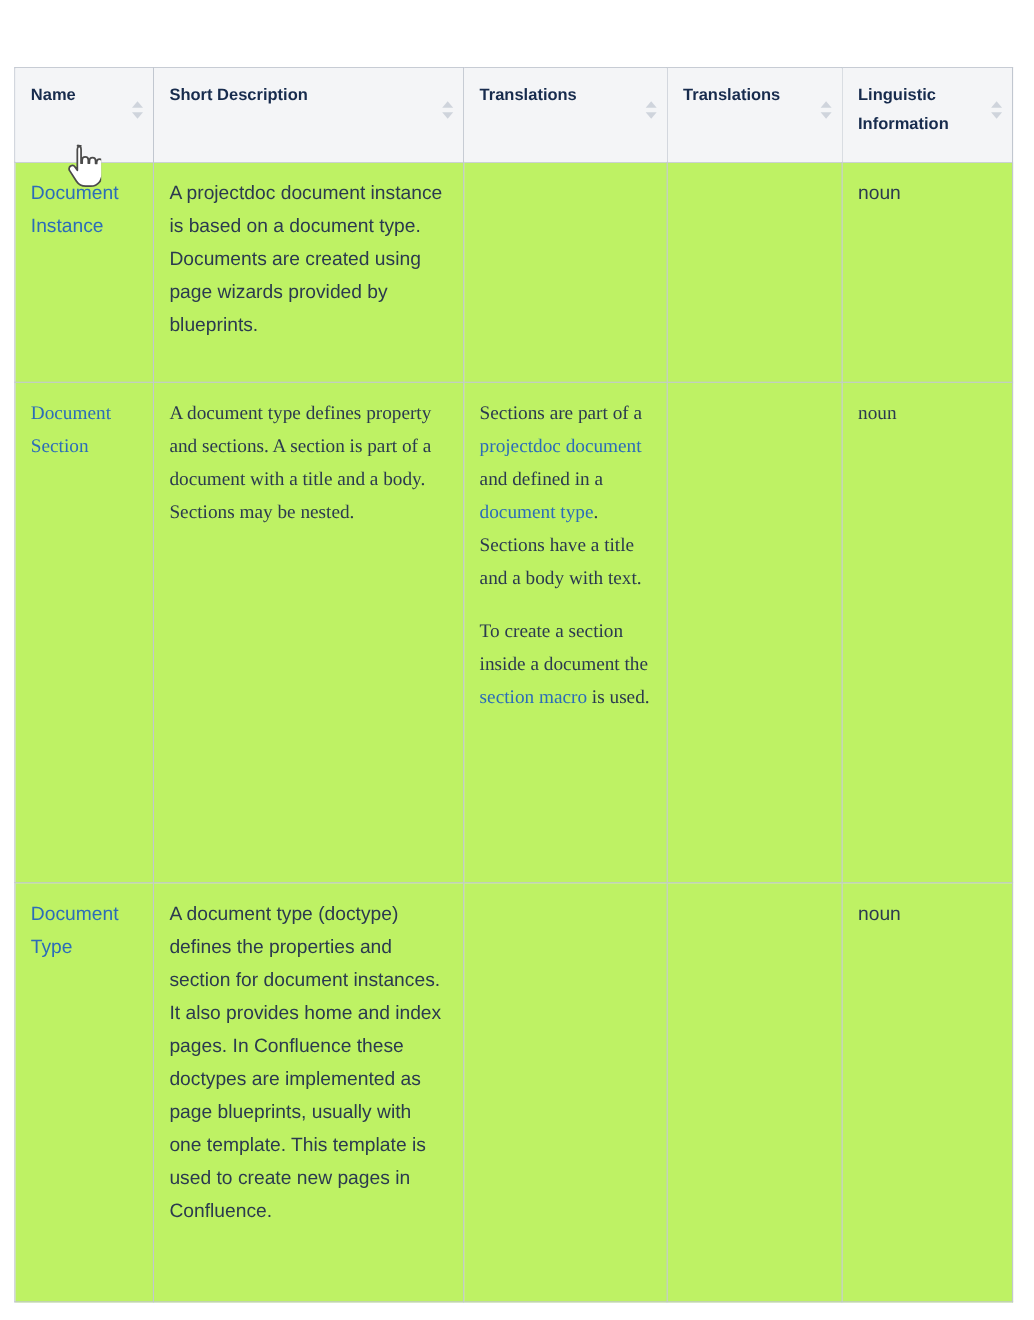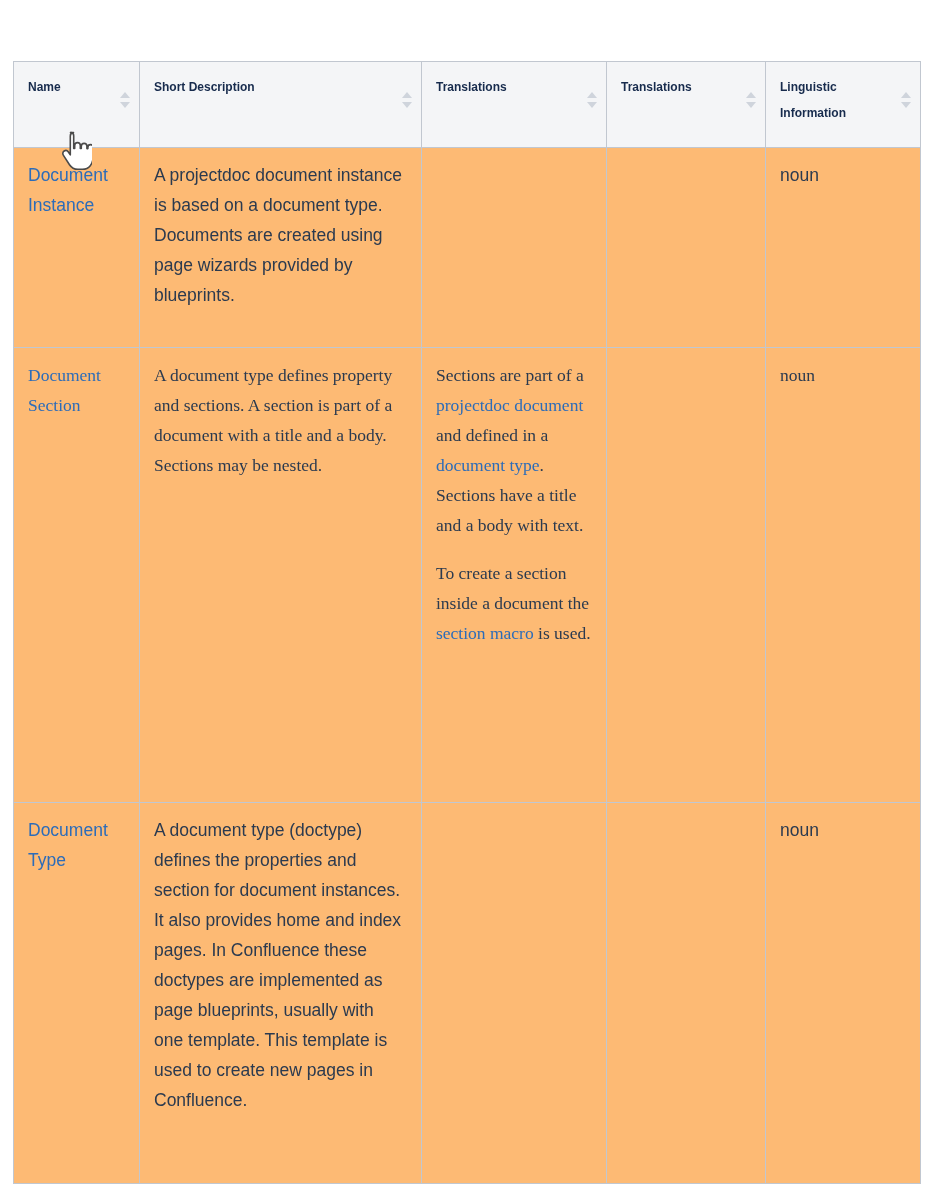--- a/index.html
+++ b/index.html
@@ -51,21 +51,21 @@
   table.report td {
     border: 1px solid #c1c7d0;
     vertical-align: top;
     padding: 12px 14px 14px 14px;
     box-sizing: border-box;
   }
 
   table.report thead th {
     background: #f4f5f7;
     color: #172b4d;
-    font-size: 12px;
+    font-size: 15px;
     font-weight: bold;
     line-height: 26px;
     text-align: left;
     height: 86px;
     vertical-align: top;
     position: relative;
     padding-right: 26px;
   }
 
   .th-inner {
@@ -96,21 +96,21 @@
   }
   .sort-icon .tri.down {
     bottom: 0;
     border-top: 6px solid #cfd4dc;
   }
 
   table.report tbody td {
     font-size: 17.5px;
     line-height: 30px;
     color: #2b3a4f;
-    background: #fdba74;
+    background: #bef264;
   }
 
   table.report tbody td p {
     margin: 0 0 18px 0;
   }
   table.report tbody td p:last-child {
     margin-bottom: 12px;
   }
 
   a.doclink {

